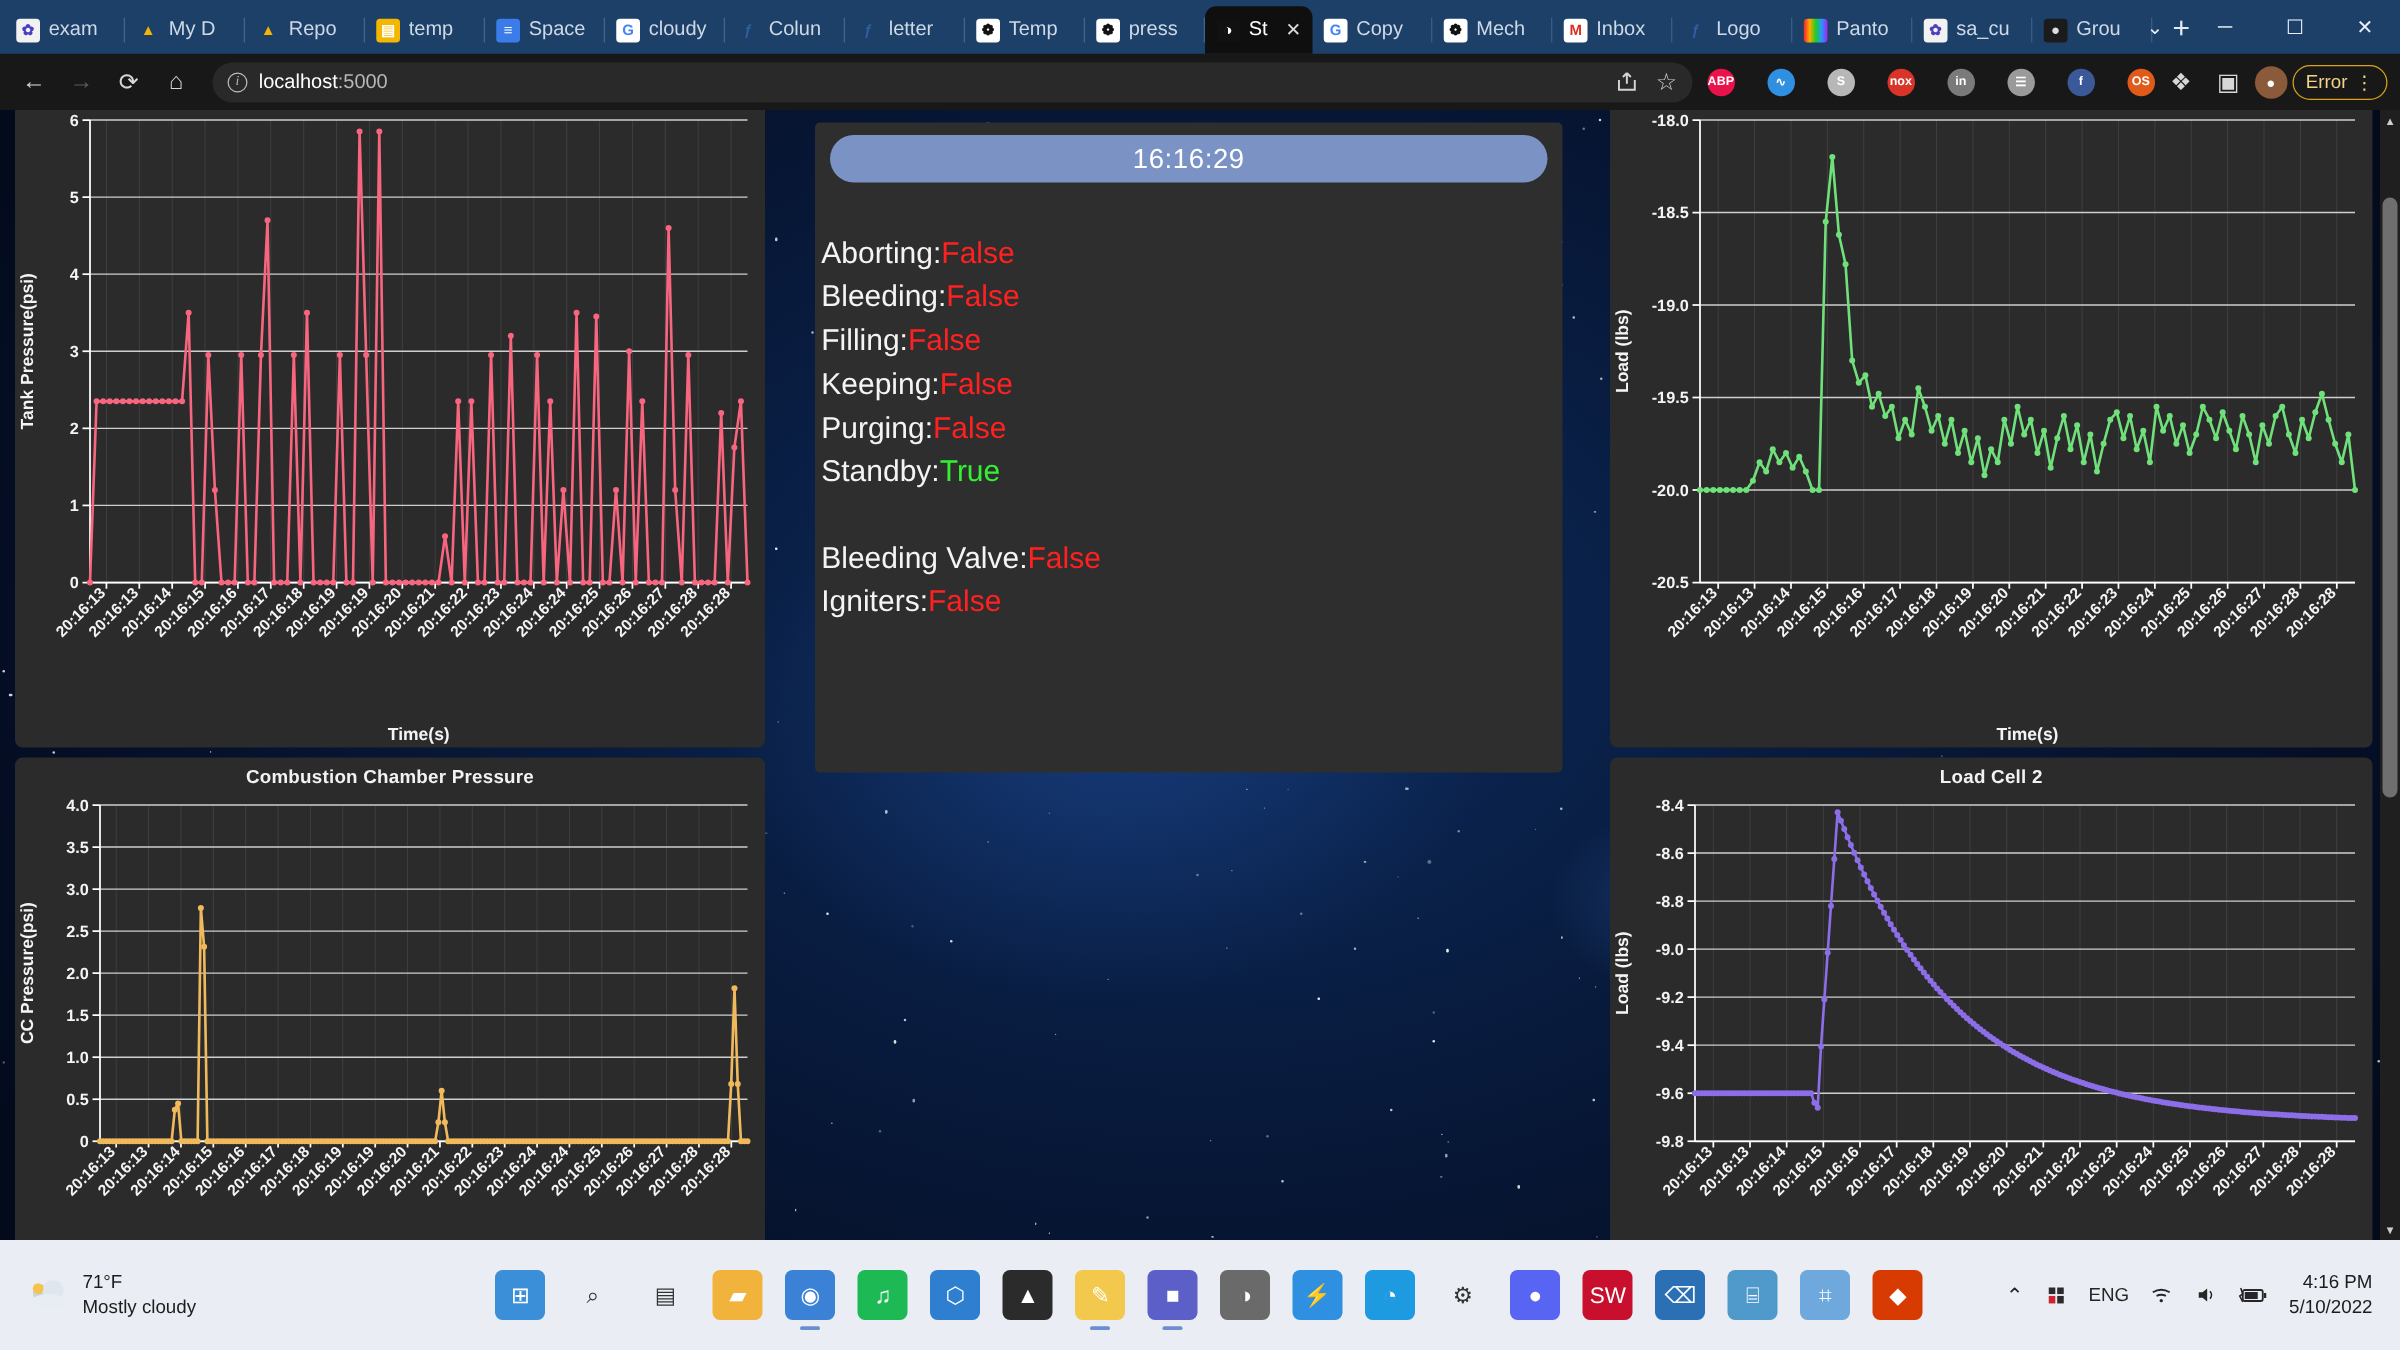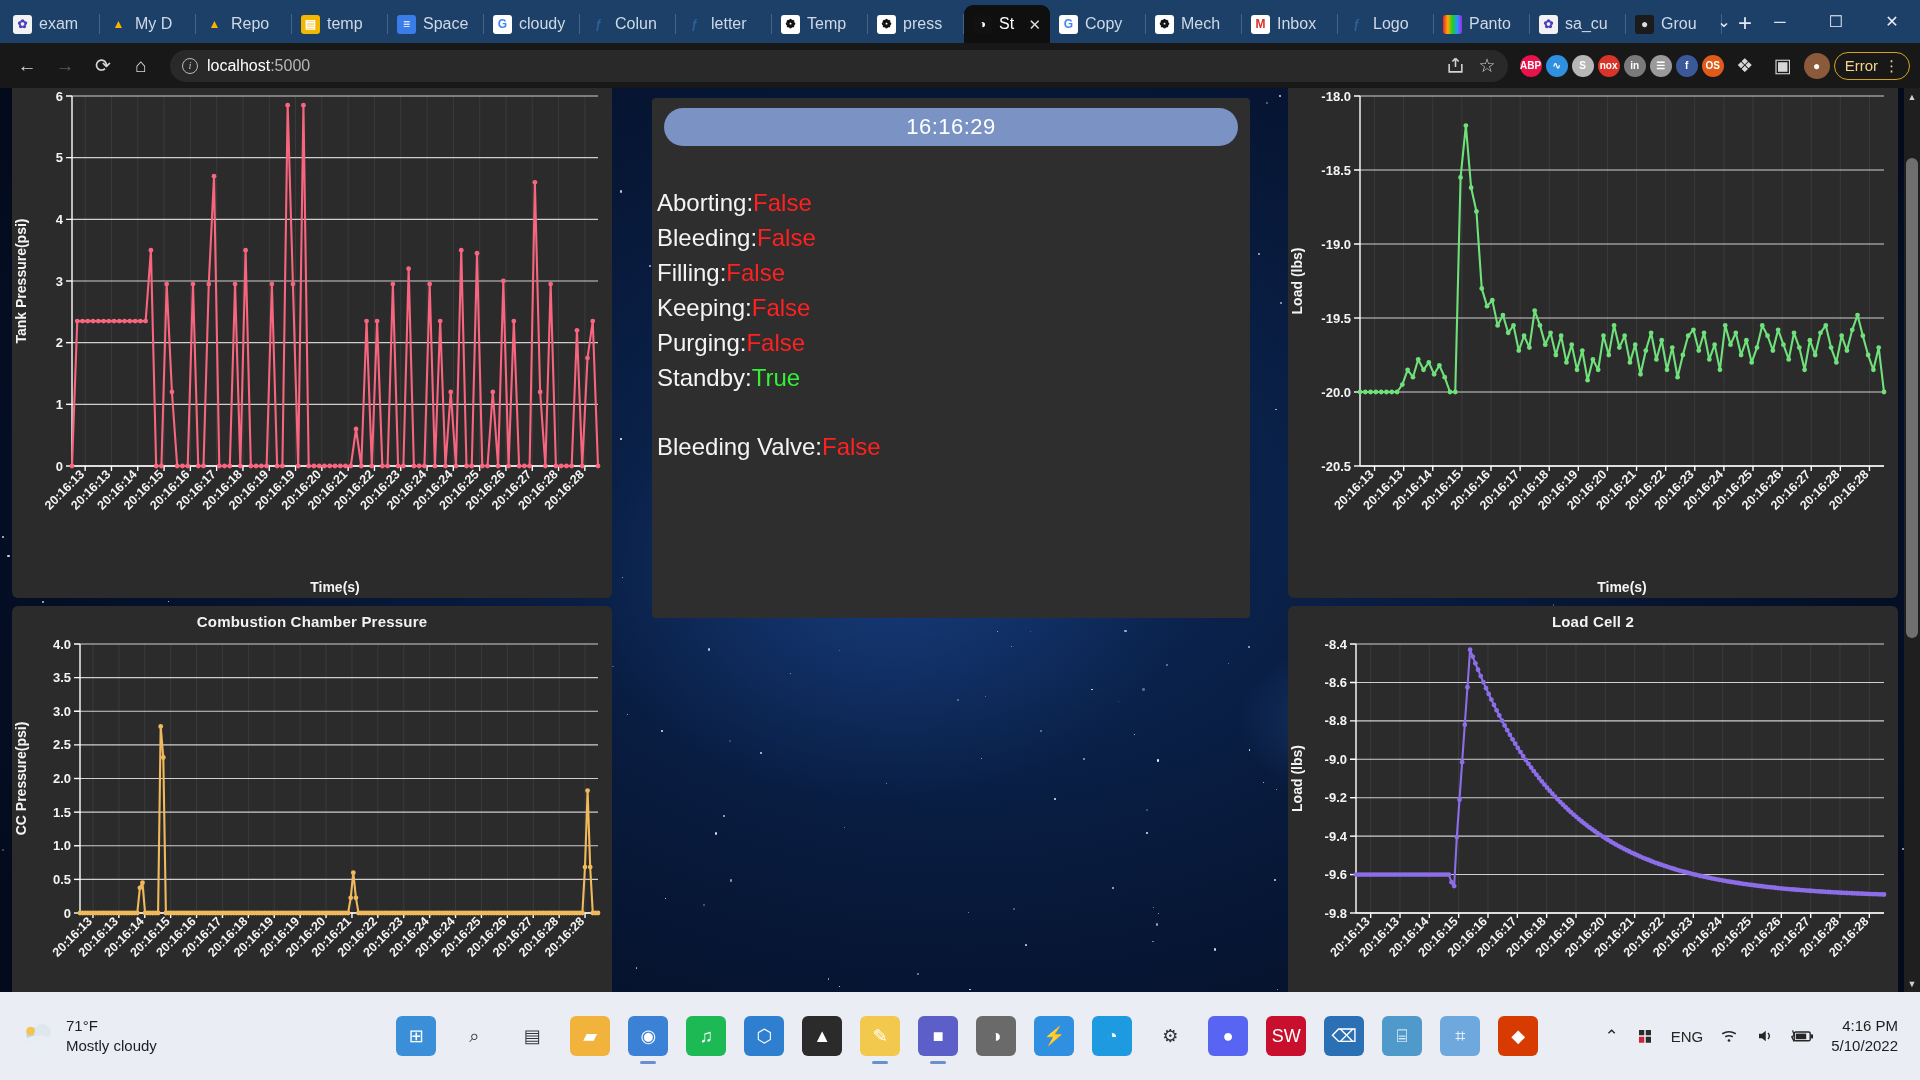--- a/index.html
+++ b/index.html
@@ -412,21 +412,21 @@
         <span class="url-host">localhost</span><span class="url-rest">:5000</span>
       </span>
       <span class="omni-right">
         <svg width="19" height="19" viewBox="0 0 24 24">
           <path d="M4 10v10h16V10" fill="none" stroke="#d3d3d3" stroke-width="2"></path>
           <path d="M12 14V3M12 3l-4 4M12 3l4 4" fill="none" stroke="#d3d3d3" stroke-width="2"></path>
         </svg>
         <span style="font-size:19px;">☆</span>
       </span>
     </div>
-    <div id="ext-container" style="display:flex;align-items:center;gap:4px;">
+    <div id="ext-container" style="display:flex;align-items:center;gap:26px;">
         <span class="ext" style="background: rgb(232, 19, 74);">ABP</span>
         <span class="ext" style="background: rgb(47, 143, 224);">∿</span>
         <span class="ext" style="background: rgb(183, 183, 183);">S</span>
         <span class="ext" style="background: rgb(216, 52, 42);">nox</span>
         <span class="ext" style="background: rgb(122, 122, 122);">in</span>
         <span class="ext" style="background: rgb(154, 154, 154);">☰</span>
         <span class="ext" style="background: rgb(59, 89, 152);">f</span>
         <span class="ext" style="background: rgb(224, 90, 26);">OS</span>
       </div>
     <div class="navbtn">❖</div>
@@ -1982,20 +1982,21 @@
       <div class="status-header">16:16:29</div>
       <div class="status-list" id="status-list">
           <div class="status-row"><span>Aborting:</span><span class="val-false">False</span></div>
           <div class="status-row"><span>Bleeding:</span><span class="val-false">False</span></div>
           <div class="status-row"><span>Filling:</span><span class="val-false">False</span></div>
           <div class="status-row"><span>Keeping:</span><span class="val-false">False</span></div>
           <div class="status-row"><span>Purging:</span><span class="val-false">False</span></div>
           <div class="status-row"><span>Standby:</span><span class="val-true">True</span></div>
           <div class="status-gap"></div>
           <div class="status-row"><span>Bleeding Valve:</span><span class="val-false">False</span></div>
+          <div class="status-row"><span>Igniters:</span><span class="val-false">False</span></div>
         </div>
     </div>
   </div>
 
   <div class="scrollbar">
     <div class="scroll-arrow" style="top:0;">▲</div>
     <div class="scroll-thumb"></div>
     <div class="scroll-arrow" style="bottom:0;">▼</div>
   </div>
 

